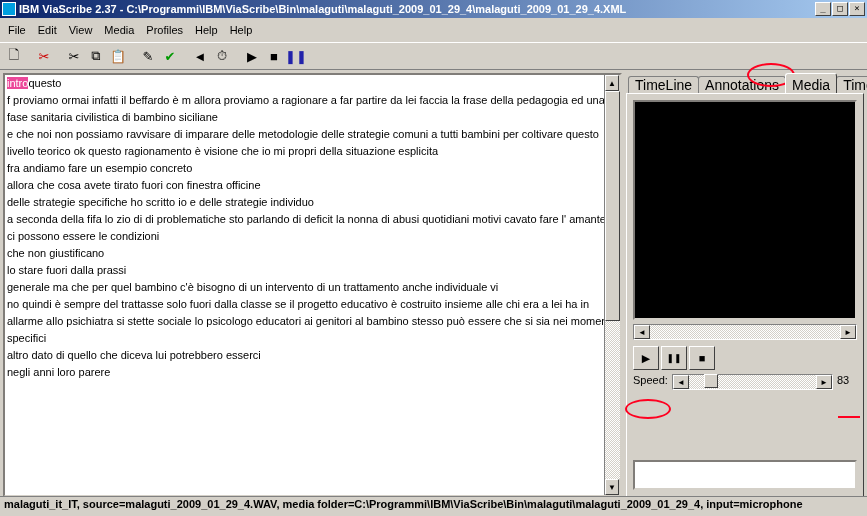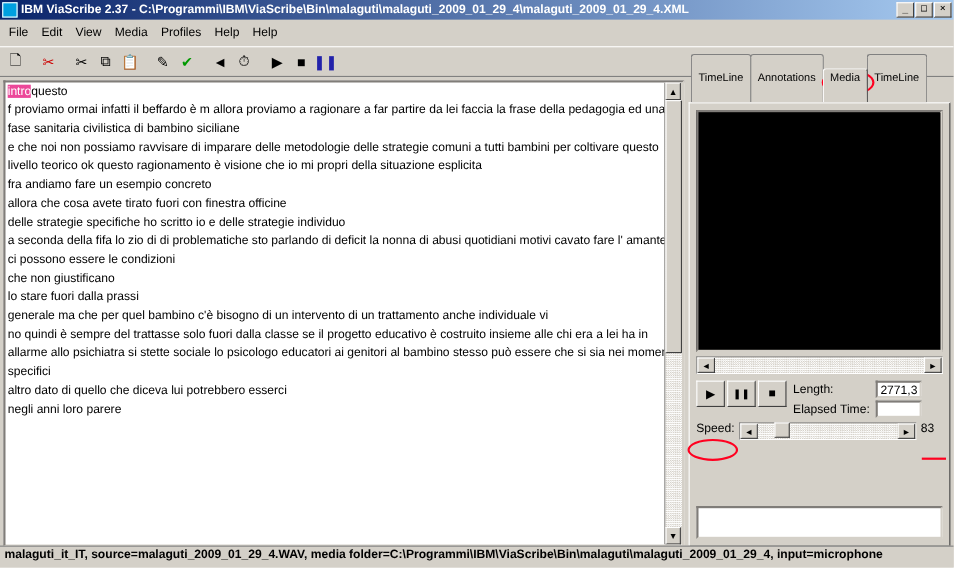--- a/index.html
+++ b/index.html
@@ -13,21 +13,21 @@
   .menubar span { padding: 1px 6px; cursor: pointer; }
   .toolbar { display: flex; background: #d4d0c8; padding: 2px 4px; gap: 2px; align-items: center; border-top: 1px solid #fff; border-bottom: 1px solid #808080; height: 28px; }
   .tool { width: 20px; height: 20px; border: 1px solid transparent; display: flex; align-items: center; justify-content: center; cursor: pointer; font-size: 13px; }
   .tool.sep { width: 6px; border: none; cursor: default; }
   .main { display: flex; height: 430px; background: #d4d0c8; padding: 3px; gap: 4px; }
   .left-pane { flex: 1; background: #fff; border: 2px inset #d4d0c8; overflow: hidden; position: relative; font-family: Arial, sans-serif; font-size: 13.5px; line-height: 17px; color: #000; padding: 0 2px; }
   .left-pane .hl { background: #ec4899; color: #fff; }
   .left-pane .txt { white-space: pre-wrap; }
   .right-pane { width: 238px; display: flex; flex-direction: column; position: relative; }
   .tabs { display: flex; height: 20px; padding-left: 2px; align-items: flex-end; }
-  .tab { background: #d4d0c8; border: 1px solid #808080; border-bottom: none; padding: 16px 6px; margin-right: -1px; font-size: 10px; cursor: pointer; border-top-left-radius: 3px; border-top-right-radius: 3px; position: relative; }
+  .tab { background: #d4d0c8; border: 1px solid #808080; border-bottom: none; padding: 0 6px; margin-right: -1px; font-size: 14px; cursor: pointer; border-top-left-radius: 3px; border-top-right-radius: 3px; position: relative; }
   .tab.active { background: #d4d0c8; border-top: 1px solid #fff; border-left: 1px solid #fff; border-right: 1px solid #404040; z-index: 2; padding-top: 3px; margin-top: -2px; }
   .tabpanel { flex: 1; border: 1px solid; border-color: #fff #404040 #404040 #fff; background: #d4d0c8; padding: 6px; display: flex; flex-direction: column; }
   .video-area { background: #000; height: 220px; border: 2px inset #d4d0c8; margin-bottom: 4px; }
   .hsbar, .vsbar { background: #d4d0c8; display: flex; align-items: center; }
   .hsbar { height: 16px; border: 1px solid; border-color: #808080 #fff #fff #808080; margin-bottom: 6px; }
   .sbtn { width: 16px; height: 14px; background: #d4d0c8; border: 1px solid; border-color: #fff #404040 #404040 #fff; display: flex; align-items: center; justify-content: center; font-size: 8px; color: #000; cursor: pointer; }
   .strack { flex: 1; background: repeating-conic-gradient(#d4d0c8 0 25%, #fff 0 50%) 0 0/2px 2px; height: 14px; }
   .media-btn { width: 26px; height: 24px; background: #d4d0c8; border: 1px solid; border-color: #fff #404040 #404040 #fff; display: flex; align-items: center; justify-content: center; cursor: pointer; font-size: 12px; }
   .info-col { flex: 1; display: flex; flex-direction: column; gap: 2px; font-size: 11px; }
   .info-row { display: flex; align-items: center; gap: 3px; }
@@ -136,30 +136,20 @@
           <div class="media-btn">
               <span>▶</span>
             </div>
           <div class="media-btn">
               <span style="font-size:9px;">❚❚</span>
             </div>
           <div class="media-btn">
               <span>■</span>
             </div>
         </div>
-        <div class="info-col">
-          <div class="info-row">
-            <span class="lbl">Length:</span>
-            <div class="val-box">2771,3</div>
-          </div>
-          <div class="info-row">
-            <span class="lbl">Elapsed Time:</span>
-            <div class="val-box"></div>
-          </div>
-        </div>
       </div>
       <div class="speed-row">
         <span class="speed-label">Speed:</span>
         <div class="speed-bar">
           <div class="sbtn">◄</div>
           <div class="strack-inner">
               <div class="thumb"></div>
             </div>
           <div class="sbtn">►</div>
         </div>

